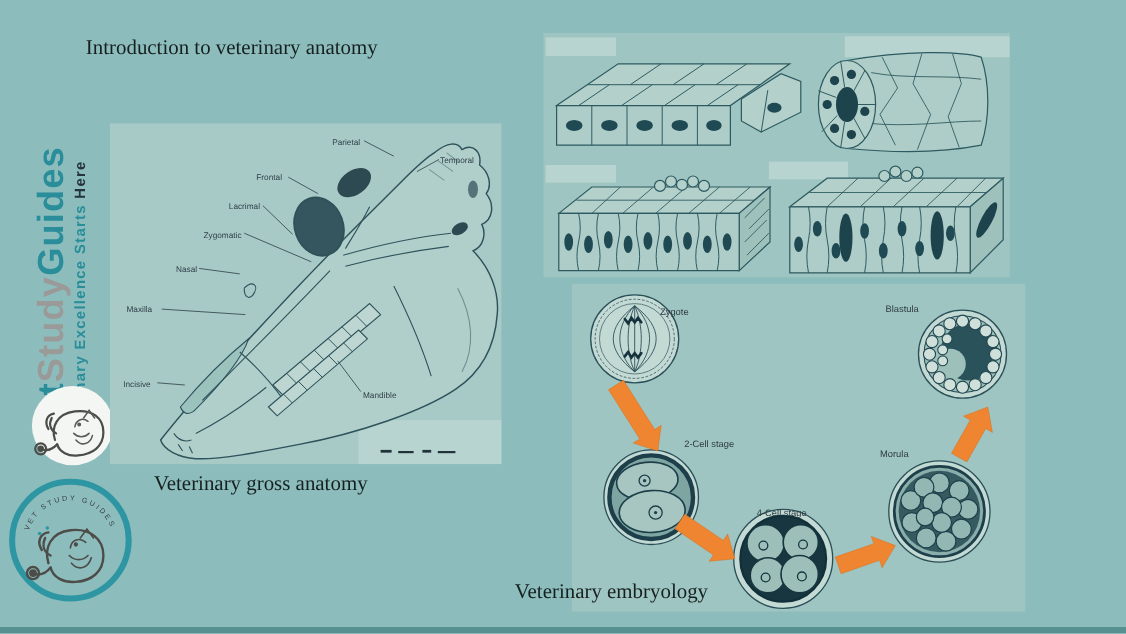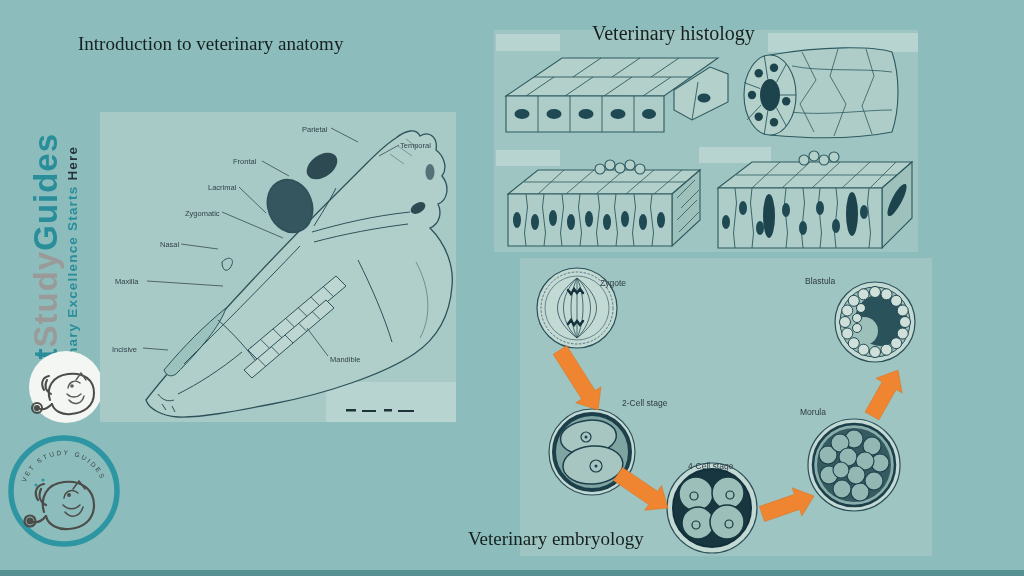--- a/index.html
+++ b/index.html
@@ -36,21 +36,21 @@
 </style>
 </head>
 <body>
 
 <div id="slide">
 
   <div class="panel" style="left:494px; top:30px; width:424px; height:222px;"></div>
   <div class="panel" style="left:520px; top:258px; width:412px; height:298px;"></div>
 
   <div class="abs serif-title" style="left:78px; top:33px;">Introduction to veterinary anatomy</div>
-  <div class="abs serif-title" style="left:592px; top:22px; font-size:20px;">Veterinary histology</div>
+  <div class="abs serif-title" style="left:140px; top:429px;">Veterinary gross anatomy</div>
   <div class="abs serif-title" style="left:468px; top:528px;">Veterinary embryology</div>
 
   <div id="vertbrand">
     <div class="big"><span class="teal">Vet</span><span class="gray">Study</span><span class="teal">Guides</span></div>
     <div class="tag"><span class="teal">Veterinary Excellence Starts </span><span class="darkink">Here</span></div>
   </div>
 
   <svg class="abs" style="left:24px; top:348px;" width="84" height="80" viewBox="0 0 84 80">
     <ellipse cx="42" cy="39" rx="37" ry="36" fill="#f4f6f3"></ellipse>
     <g fill="none" stroke="#4c4c49" stroke-width="2" stroke-linecap="round">

